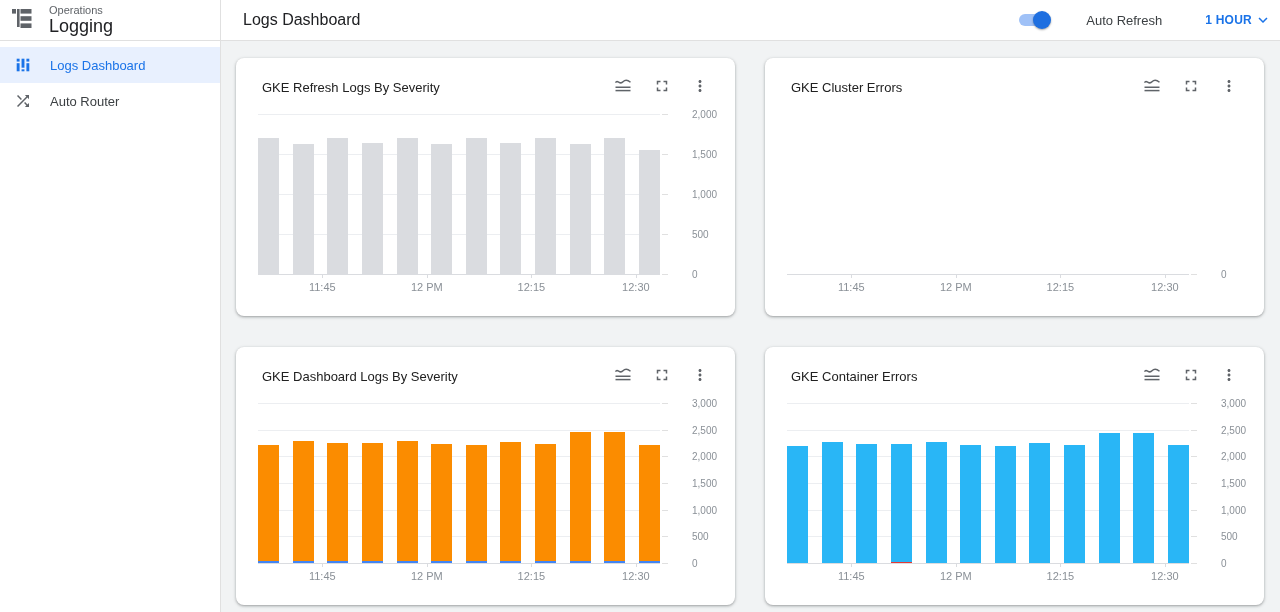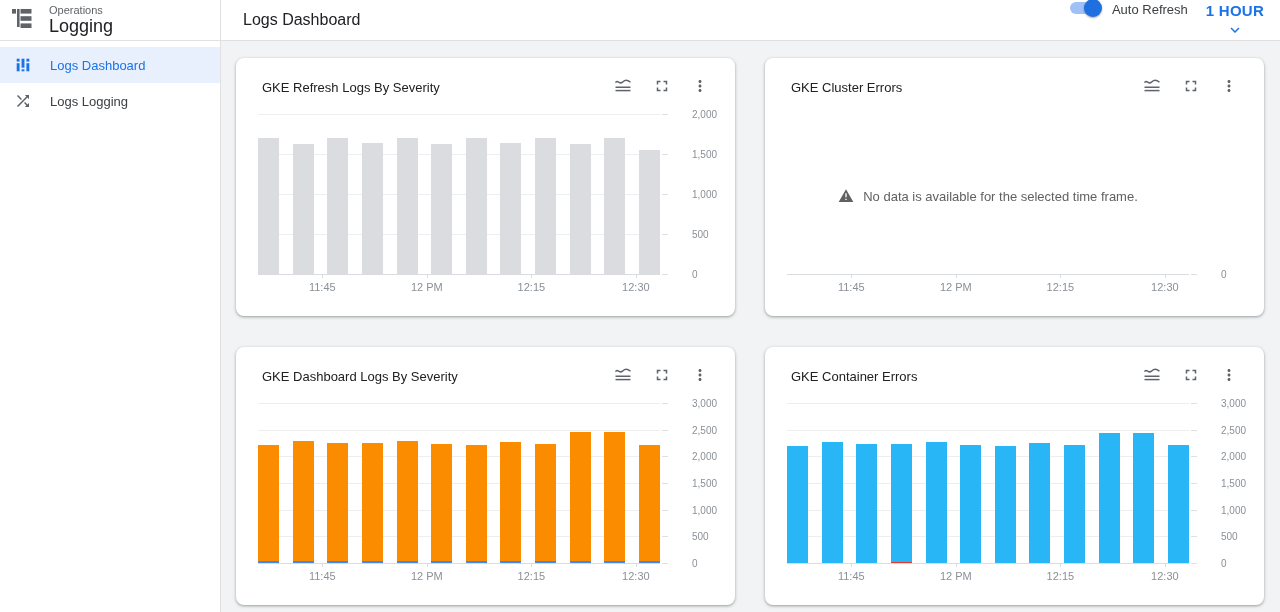--- a/index.html
+++ b/index.html
@@ -33,30 +33,30 @@
   }
   .sidebar-footer .nav-item { height:34px; }
 
   
   .topbar {
     position:absolute; left:221px; top:0; width:1059px; height:41px;
     background:#fff; border-bottom:1px solid #e0e0e0;
     display:flex; align-items:center;
   }
   .page-title { margin-left:22px; font-size:16px; color:#202124; }
-  .topbar-right { margin-left:auto; display:flex; align-items:flex-start; padding-right:16px; }
+  .topbar-right { margin-left:auto; display:flex; align-items:center; padding-right:8px;gap:25px; }
   .toggle { width:30px; height:12px; border-radius:7px; background:#9fc1f7; position:relative; cursor:pointer; margin-right:12px; }
   .toggle .thumb {
     position:absolute; right:-2px; top:-3px; width:18px; height:18px; border-radius:50%;
     background:#1e6fe0; box-shadow:0 1px 2px rgba(0,0,0,.35);
   }
   .auto-refresh-label { font-size:13px; color:#3c4043; margin-right:18px; }
   .time-range {
     display:flex; align-items:center; gap:2px; cursor:pointer;
-    color:#1a73e8; font-size:15px; font-weight:bold; letter-spacing:.25px;flex-direction:column;
+    color:#1a73e8; font-size:12px; font-weight:bold; letter-spacing:.25px;
   }
 
   
   .content {
     position:absolute; left:221px; top:41px; width:1059px; height:571px;
     background:#f1f3f4;
   }
   .grid {
     position:absolute; left:15px; top:17px;
     display:grid; grid-template-columns:499px 499px; grid-auto-rows:258px;
@@ -133,21 +133,21 @@
       <span>Logs Dashboard</span>
     </div>
 
 
     <div class="nav-item">
       <span class="ic">
         <svg width="18" height="18" viewBox="0 0 24 24" fill="#5f6368">
           <path d="M10.59 9.17 5.41 4 4 5.41l5.17 5.17 1.42-1.41zM14.5 4l2.04 2.04L4 18.59 5.41 20 17.96 7.46 20 9.5V4h-5.5zm.33 9.41-1.41 1.41 3.13 3.13L14.5 20H20v-5.5l-2.04 2.04-3.13-3.13z"></path>
         </svg>
       </span>
-      <span>Logs Logging</span>
+      <span>Auto Router</span>
     </div>
 
   </div>
 
 </div>
 
 <div class="topbar">
   <div class="page-title">Logs Dashboard</div>
   <div class="topbar-right">
     <div class="toggle">
@@ -276,28 +276,20 @@
               <span><svg width="18" height="18" viewBox="0 0 24 24" fill="#5f6368">
                   <path d="M12 8c1.1 0 2-.9 2-2s-.9-2-2-2-2 .9-2 2 .9 2 2 2zm0 2c-1.1 0-2 .9-2 2s.9 2 2 2 2-.9 2-2-.9-2-2-2zm0 6c-1.1 0-2 .9-2 2s.9 2 2 2 2-.9 2-2-.9-2-2-2z"></path>
                 </svg></span>
             </button>
         </span>
       </div>
       <div class="chart-wrap">
           <div class="gridline zero" style="top: 160px;"></div>
           <div class="ytick-dash" style="top: 160px;"></div>
           <div class="ylabel" style="top: 160px;">0</div>
-          <div class="no-data">
-            <span style="display:flex;">
-              <svg width="16" height="16" viewBox="0 0 24 24" fill="#616161">
-                <path d="M1 21h22L12 2 1 21zm12-3h-2v-2h2v2zm0-4h-2v-6h2v6z"></path>
-              </svg>
-            </span>
-            <span>No data is available for the selected time frame.</span>
-          </div>
           <div class="xtick" style="left: 16%;"></div>
           <div class="xlabel" style="left: 16%;">11:45</div>
           <div class="xtick" style="left: 42%;"></div>
           <div class="xlabel" style="left: 42%;">12 PM</div>
           <div class="xtick" style="left: 68%;"></div>
           <div class="xlabel" style="left: 68%;">12:15</div>
           <div class="xtick" style="left: 94%;"></div>
           <div class="xlabel" style="left: 94%;">12:30</div>
         </div>
     </div>

